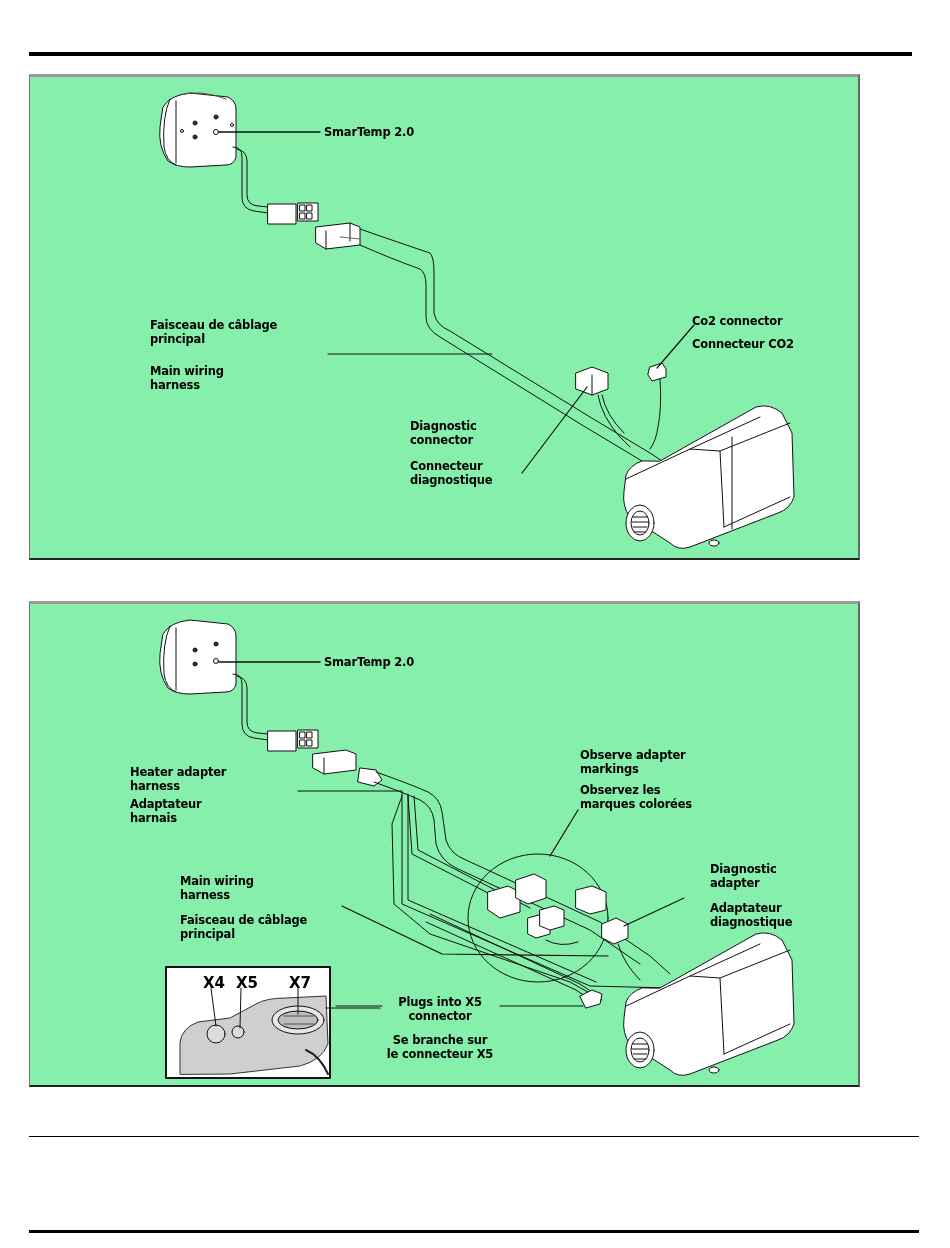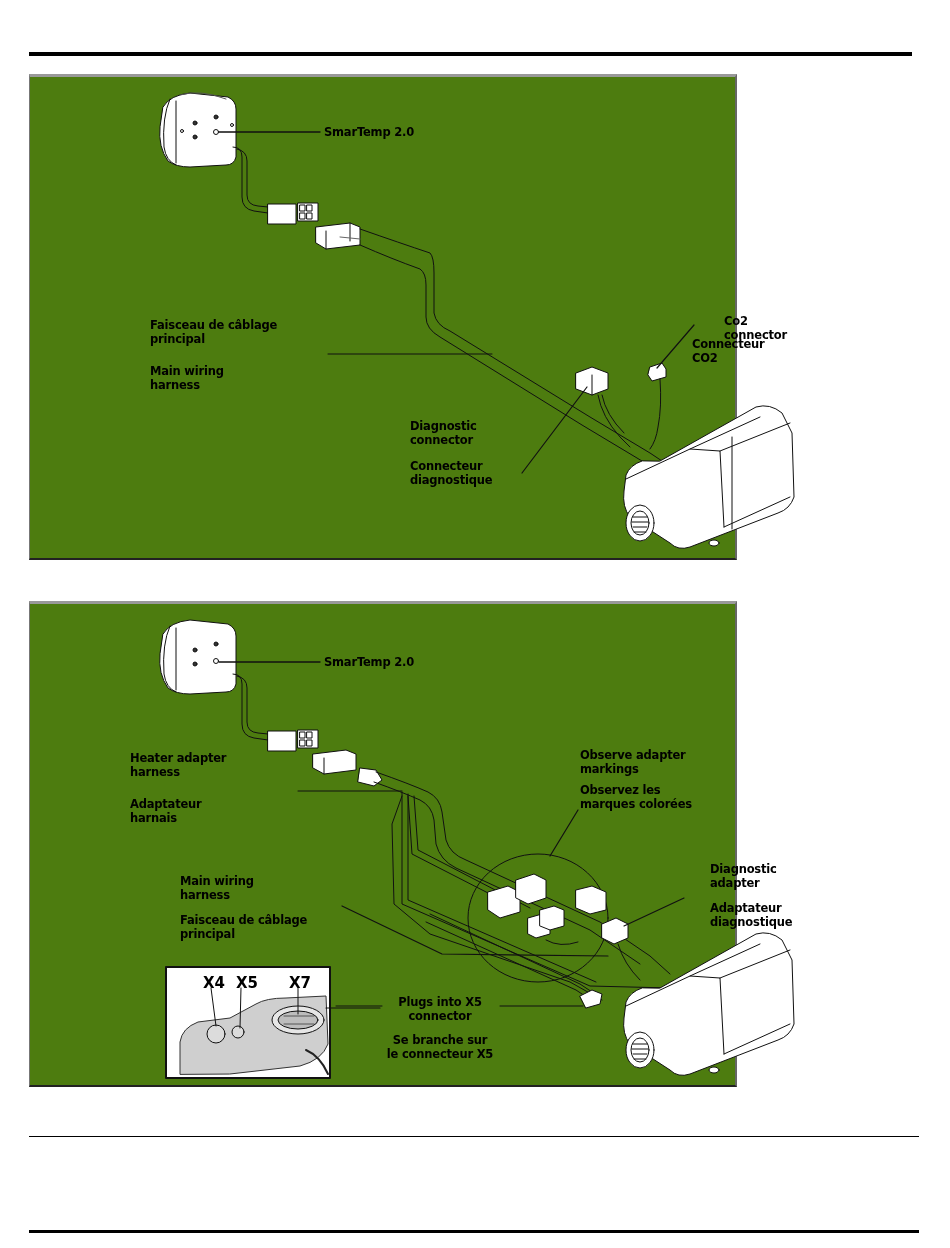--- a/index.html
+++ b/index.html
@@ -1,20 +1,20 @@
 <!DOCTYPE html>
 <html><head>
 <meta charset="utf-8">
 <style>
   html, body { margin: 0; padding: 0; background: #ffffff; }
   body { width: 950px; height: 1248px; position: relative; overflow: hidden;
          font-family: "DejaVu Sans", sans-serif; color: #000; }
   .rule-thick { position: absolute; left: 29px; width: 883px; height: 4px; background: #000; }
   .rule-thin  { position: absolute; left: 29px; width: 890px; height: 1px; background: #000; }
-  .panel { position: absolute; left: 29px; width: 708px; background: #4d7c0f;
+  .panel { position: absolute; left: 29px; width: 831px; background: #86efac;
            border: 1px solid #777; border-top: 3px solid #999; border-bottom: 2px solid #222;
            border-right: 2px solid #666; box-sizing: border-box; }
   .panel svg { position: absolute; left: 0; top: 0; }
   .lbl { position: absolute; font-size: 11.5px; font-weight: bold; line-height: 14px;
          white-space: pre-line; font-family: "DejaVu Sans", sans-serif; letter-spacing: -0.2px; }
   .r { text-align: left; }
   .c { text-align: center; }
   .inset-lbl { position: absolute; font-size: 15px; font-weight: bold; }
 </style>
 </head>
@@ -90,21 +90,21 @@
       <line x1="603" y1="450" x2="617" y2="450"></line>
         <line x1="604" y1="455" x2="616" y2="455"></line>
       <ellipse cx="684" cy="466" rx="5" ry="3"></ellipse>
     </g>
   </svg>
   <div class="lbl" style="left:294px; top:48px;">SmarTemp 2.0</div>
   <div class="lbl r" style="left:120px; top:241px; width:175px;">Faisceau de câblage
 principal</div>
   <div class="lbl r" style="left:120px; top:287px; width:175px;">Main wiring
 harness</div>
-  <div class="lbl" style="left:662px; top:237px;margin-left:32px;">Co2 connector</div>
+  <div class="lbl" style="left:662px; top:237px;">Co2 connector</div>
   <div class="lbl" style="left:662px; top:260px;">Connecteur CO2</div>
   <div class="lbl r" style="left:380px; top:342px; width:106px;">Diagnostic
 connector</div>
   <div class="lbl r" style="left:380px; top:382px; width:106px;">Connecteur
 diagnostique</div>
 </div>
 
 <div class="panel" style="top:601px; height:486px;">
   <svg width="889" height="486" viewBox="0 0 889 486" fill="none" stroke="#111" stroke-width="1" stroke-linejoin="round" stroke-linecap="round">
 
@@ -195,21 +195,21 @@
       <circle cx="186" cy="430" r="9" fill="#dcdcdc"></circle>
       <circle cx="208" cy="428" r="6" fill="#dcdcdc"></circle>
       <line x1="181" y1="384" x2="186" y2="422"></line>
       <line x1="211" y1="384" x2="210" y2="424"></line>
       <line x1="268" y1="384" x2="268" y2="410"></line>
       <line x1="296" y1="404" x2="350" y2="404" stroke-width="1.2"></line>
       <path d="M276 446 Q290 452 298 470" stroke="#222" stroke-width="2"></path>
     </g>
   </svg>
   <div class="lbl" style="left:294px; top:51px;">SmarTemp 2.0</div>
-  <div class="lbl r" style="left:100px; top:147px; width:155px;">Heater adapter
+  <div class="lbl r" style="left:100px; top:161px; width:155px;">Heater adapter
 harness</div>
   <div class="lbl r" style="left:100px; top:193px; width:155px;">Adaptateur
 harnais</div>
   <div class="lbl" style="left:550px; top:144px;">Observe adapter
 markings</div>
   <div class="lbl" style="left:550px; top:179px;">Observez les
 marques colorées</div>
   <div class="lbl" style="left:680px; top:258px;">Diagnostic
 adapter</div>
   <div class="lbl" style="left:680px; top:297px;">Adaptateur

